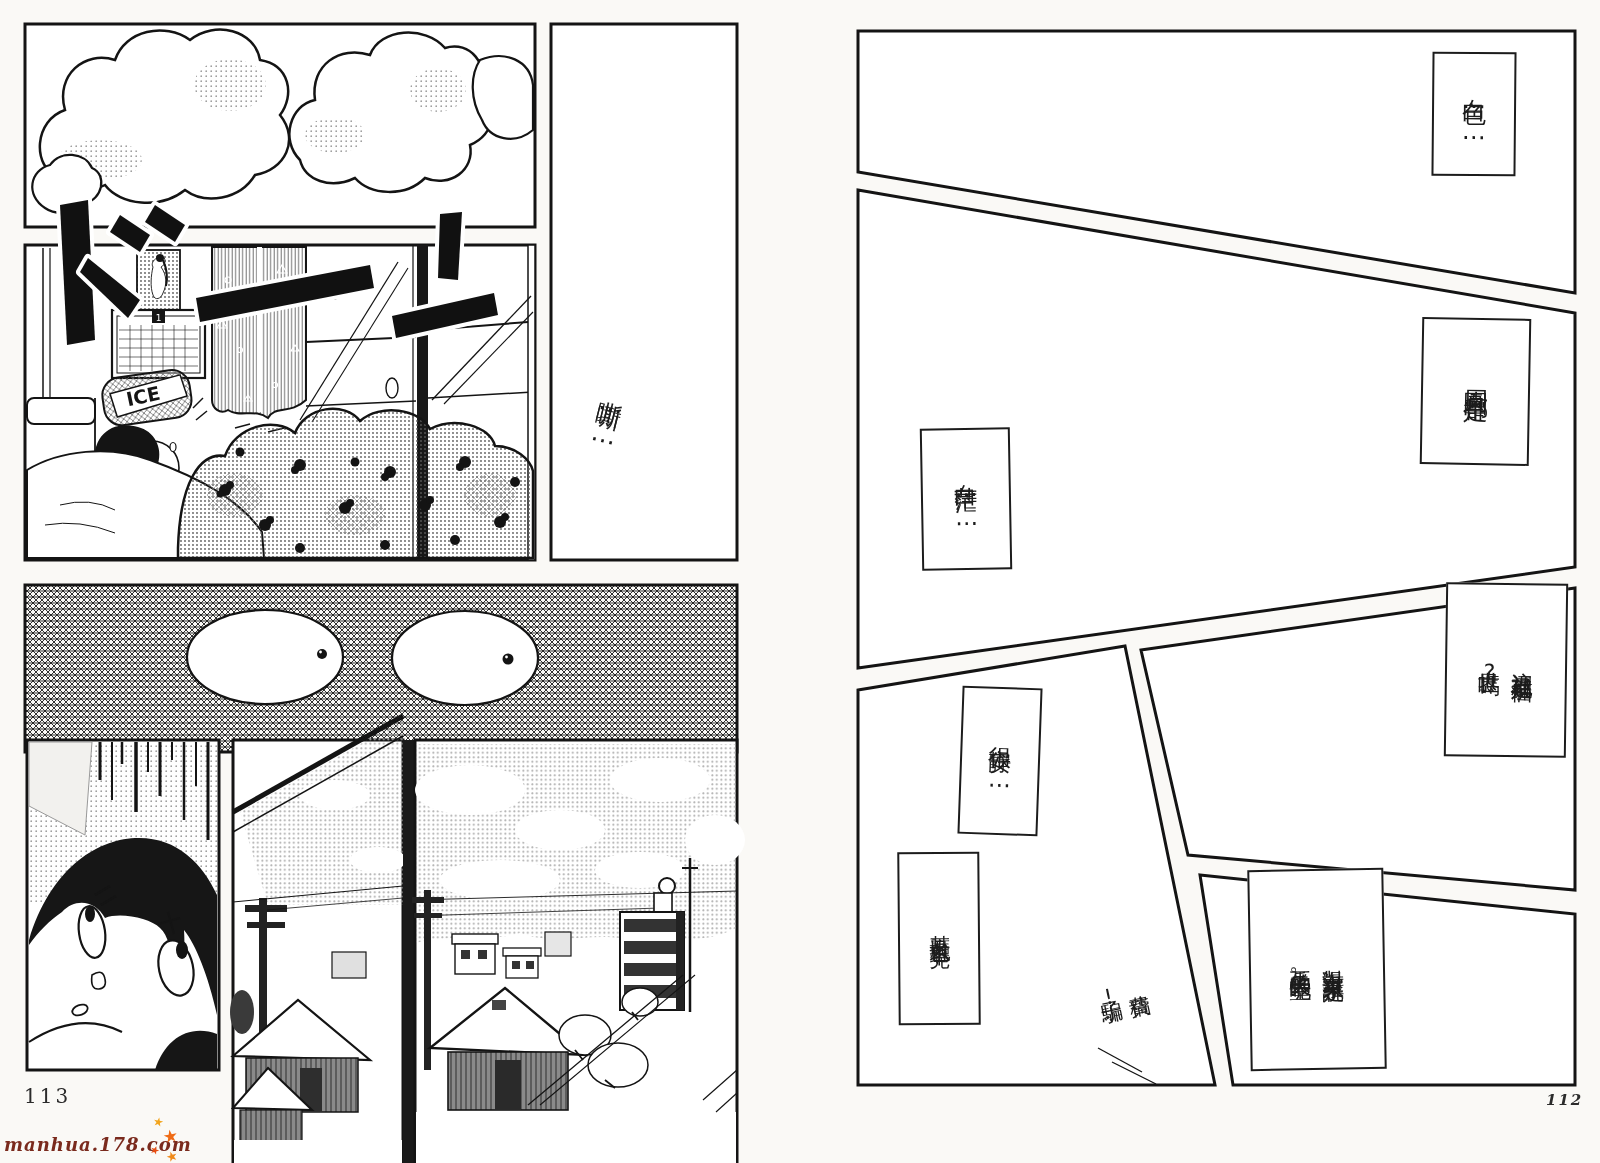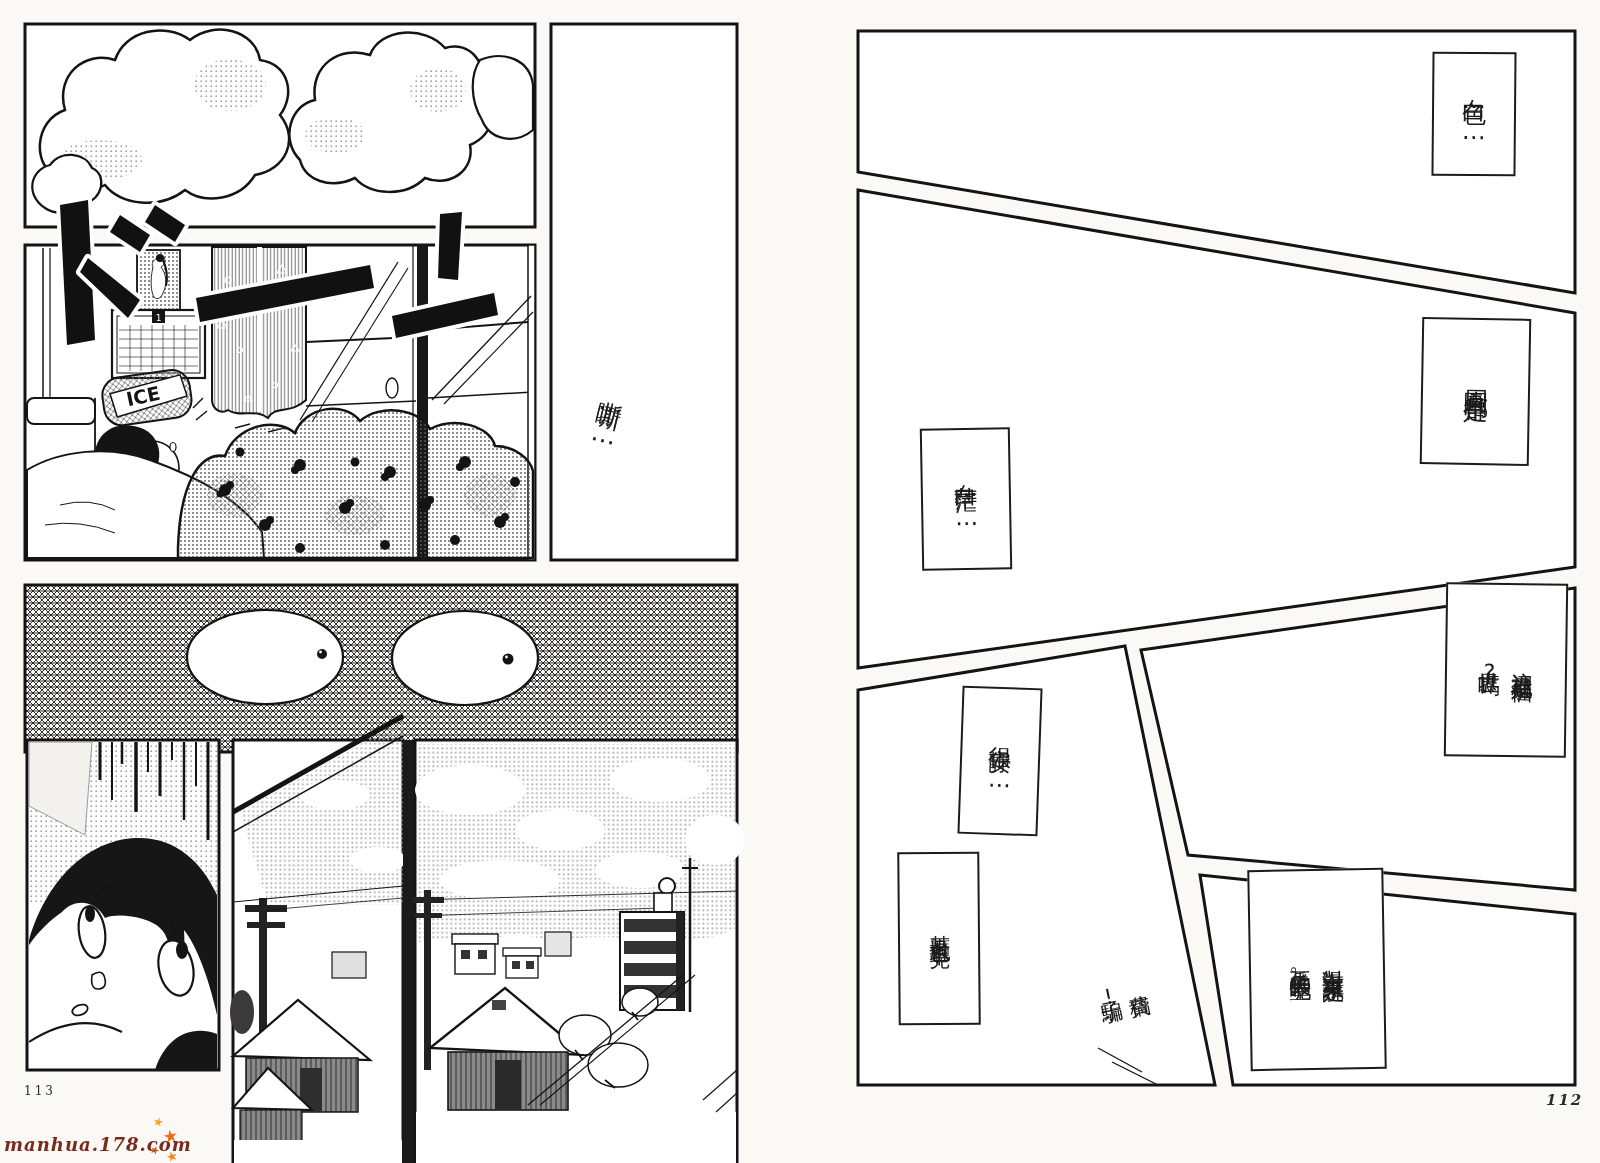--- a/index.html
+++ b/index.html
@@ -377,21 +377,21 @@
   <div class="vbox" style="left:1249px;top:869px;width:136px;height:201px;transform:rotate(-1deg);">
     <span class="vtext" style="font-size:22px;letter-spacing:2px;">對漫畫家來說是
 眞正的天堂呢。</span>
   </div>
 
   <div class="hand" style="left:592px;top:382px;font-size:25px;letter-spacing:3px;transform:rotate(14deg);">嘶嘶……</div>
   <div class="hand" style="left:1094px;top:982px;font-size:21px;line-height:1.35;transform:rotate(-12deg);">稿費
 騙子!</div>
   <span class="sr">ドーン</span>
 
-  <div class="pagenum" style="left:24px;top:1084px;font-size:12px;letter-spacing:3px;text-align:center;">113</div>
+  <div class="pagenum" style="left:24px;top:1084px;font-size:20px;letter-spacing:3px;text-align:center;">113</div>
   <div class="pagenum" style="left:1546px;top:1091px;font-size:15px;font-style:italic;font-weight:bold;letter-spacing:2px;text-align:right;">112</div>
 
   <div class="wm">manhua.178.com</div>
   <span class="star" style="left:153px;top:1116px;font-size:12px;color:#f2a51e;transform:rotate(12deg);">★</span>
   <span class="star" style="left:163px;top:1128px;font-size:17px;color:#ef6b15;transform:rotate(-10deg);">★</span>
   <span class="star" style="left:150px;top:1145px;font-size:11px;color:#e64d12;transform:rotate(20deg);">★</span>
   <span class="star" style="left:166px;top:1150px;font-size:13px;color:#f08a1a;transform:rotate(-18deg);">★</span>
 </div>
 
 </body></html>

